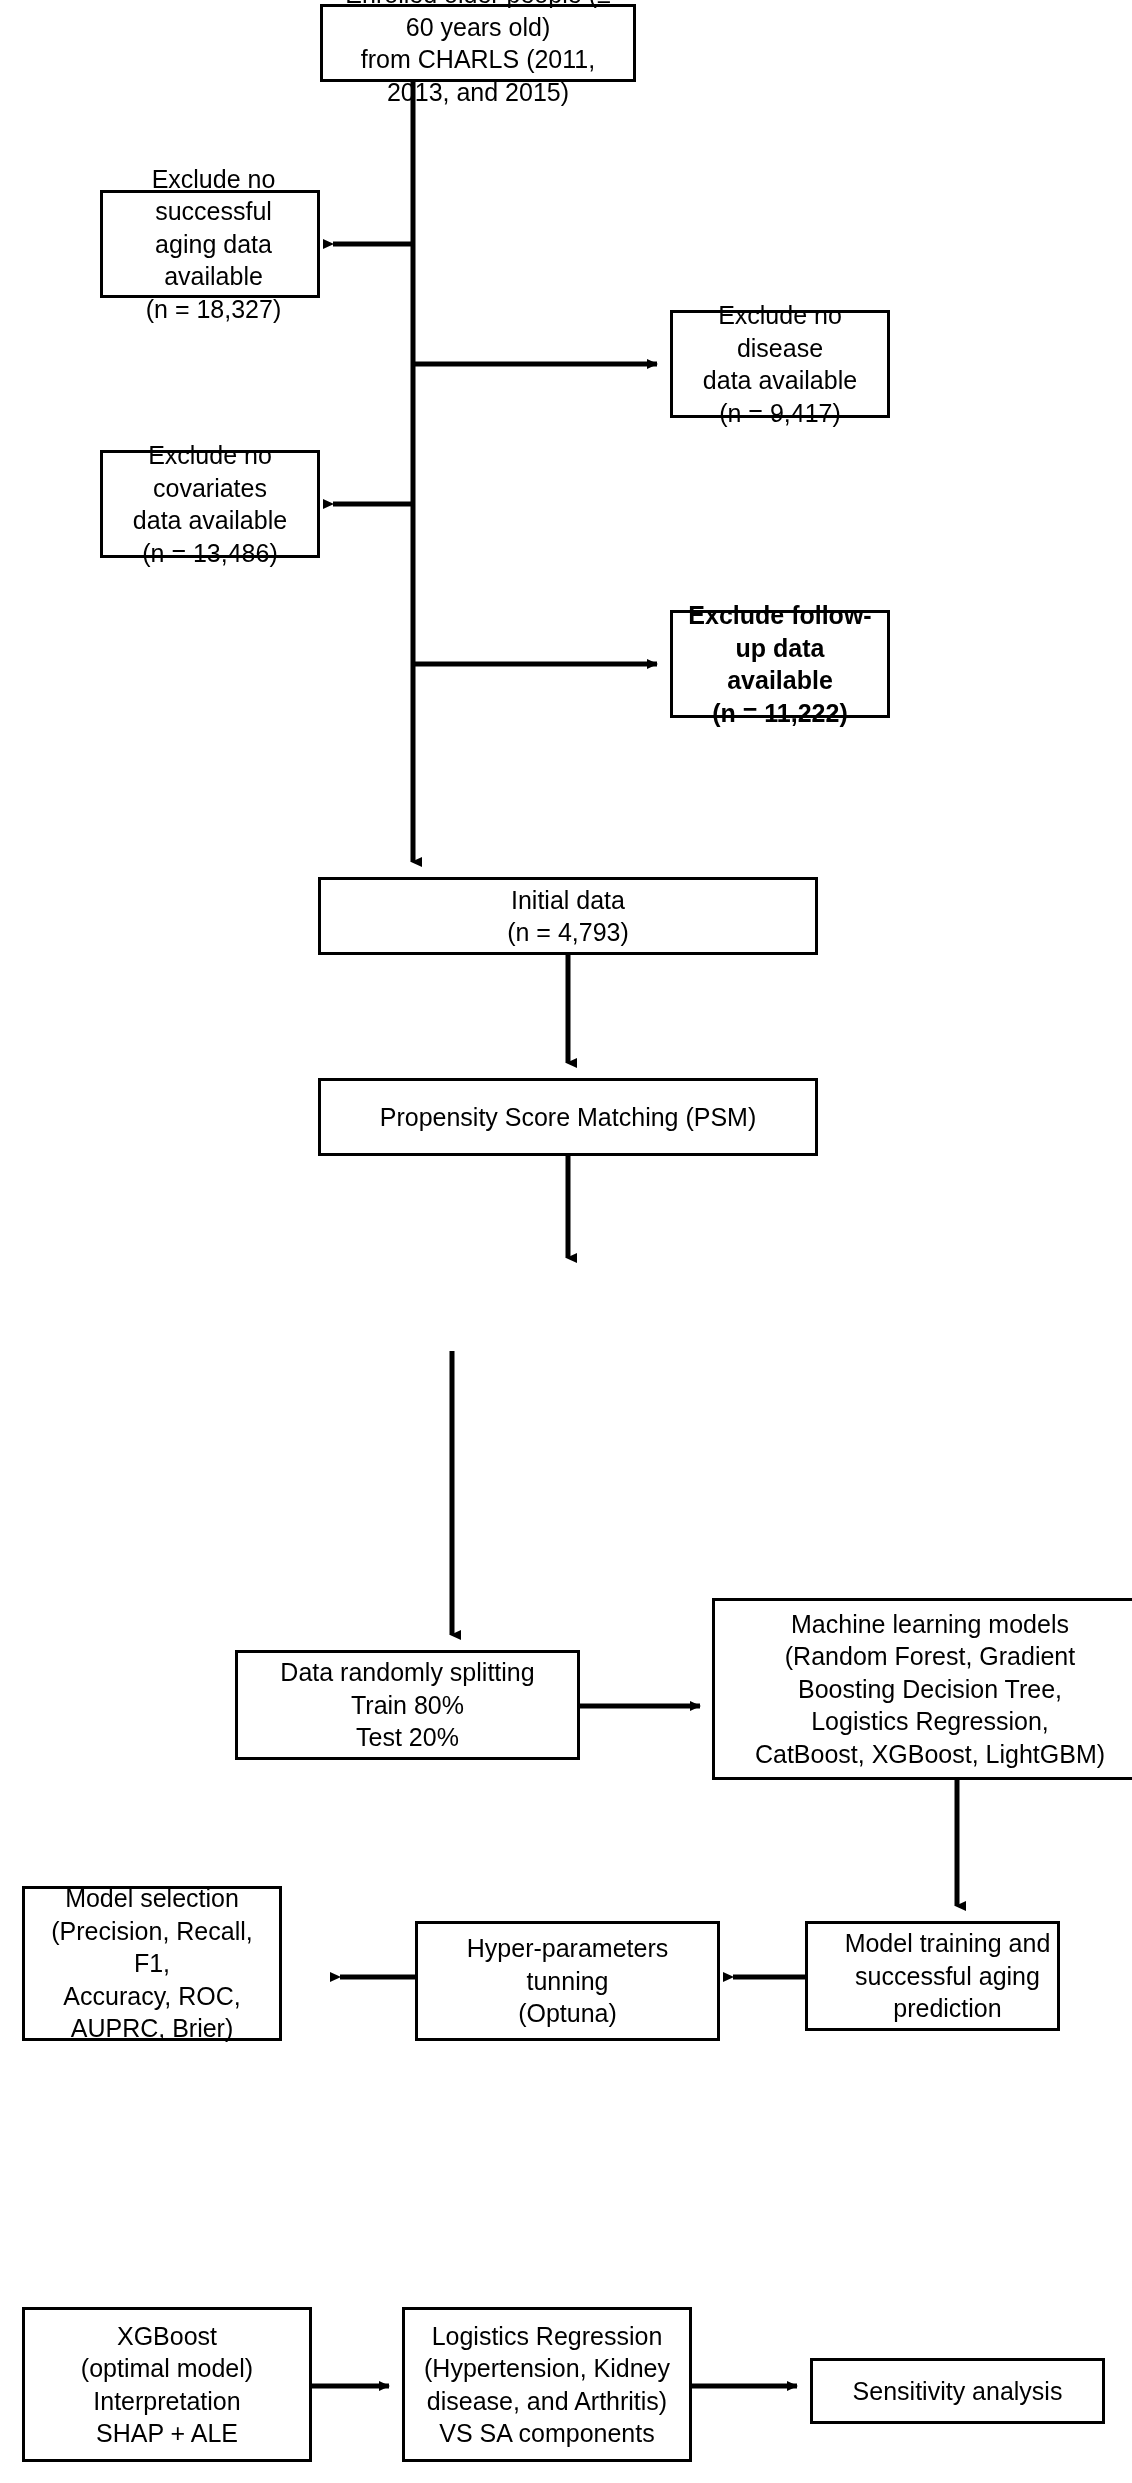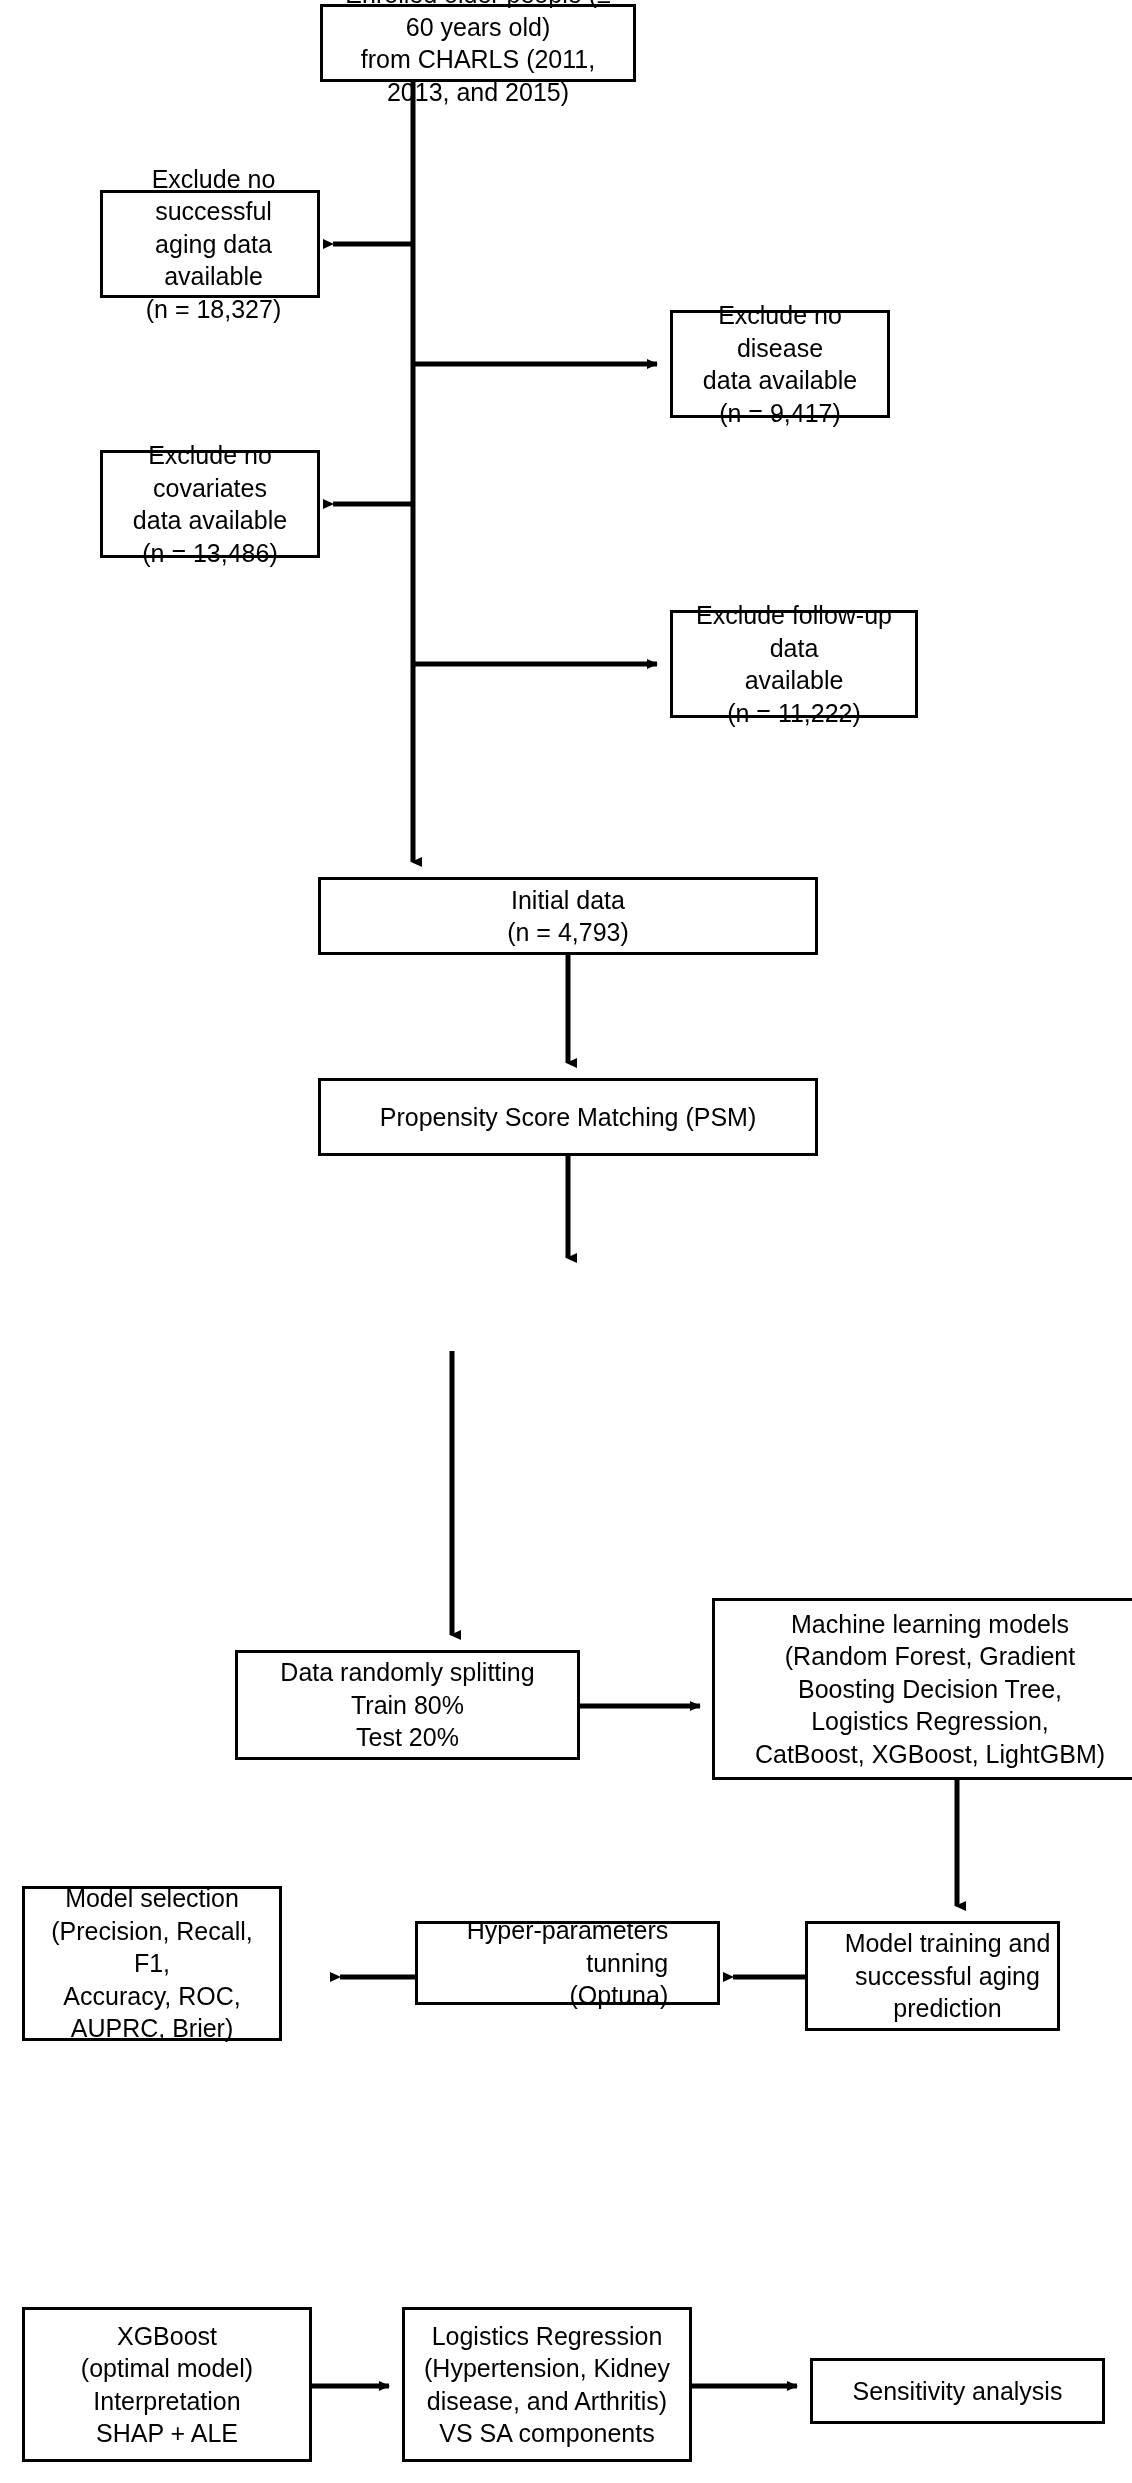--- a/index.html
+++ b/index.html
@@ -142,21 +142,21 @@
 data available
 (n = 9,417)</span>
   </div>
 
   <div class="node-box" style="left:100px; top:450px; width:220px; height:108px;">
     <span class="node-text">Exclude no covariates
 data available
 (n = 13,486)</span>
   </div>
 
-  <div class="node-box" style="left:670px; top:610px; width:248px; height:108px;">
+  <div class="node-box" style="left:670px; top:610px; width:220px; height:108px;font-weight:bold;">
     <span class="node-text">Exclude follow-up data
 available
 (n = 11,222)</span>
   </div>
 
   <div class="node-box" style="left:318px; top:877px; width:500px; height:78px;text-align:center;">
     <span class="node-text">Initial data
 (n = 4,793)</span>
   </div>
 
@@ -178,21 +178,21 @@
 Logistics Regression,
 CatBoost, XGBoost, LightGBM)</span>
   </div>
 
   <div class="node-box" style="left:805px; top:1921px; width:255px; height:110px;padding-left:36px;">
     <span class="node-text">Model training and
 successful aging
 prediction</span>
   </div>
 
-  <div class="node-box" style="left:415px; top:1921px; width:305px; height:84px;text-align:right;">
+  <div class="node-box" style="left:415px; top:1921px; width:305px; height:120px;">
     <span class="node-text">Hyper-parameters
 tunning
 (Optuna)</span>
   </div>
 
   <div class="node-box" style="left:22px; top:1886px; width:260px; height:155px;justify-content:center;">
     <span class="node-text">Model selection
 (Precision, Recall, F1,
 Accuracy, ROC,
 AUPRC, Brier)</span>

